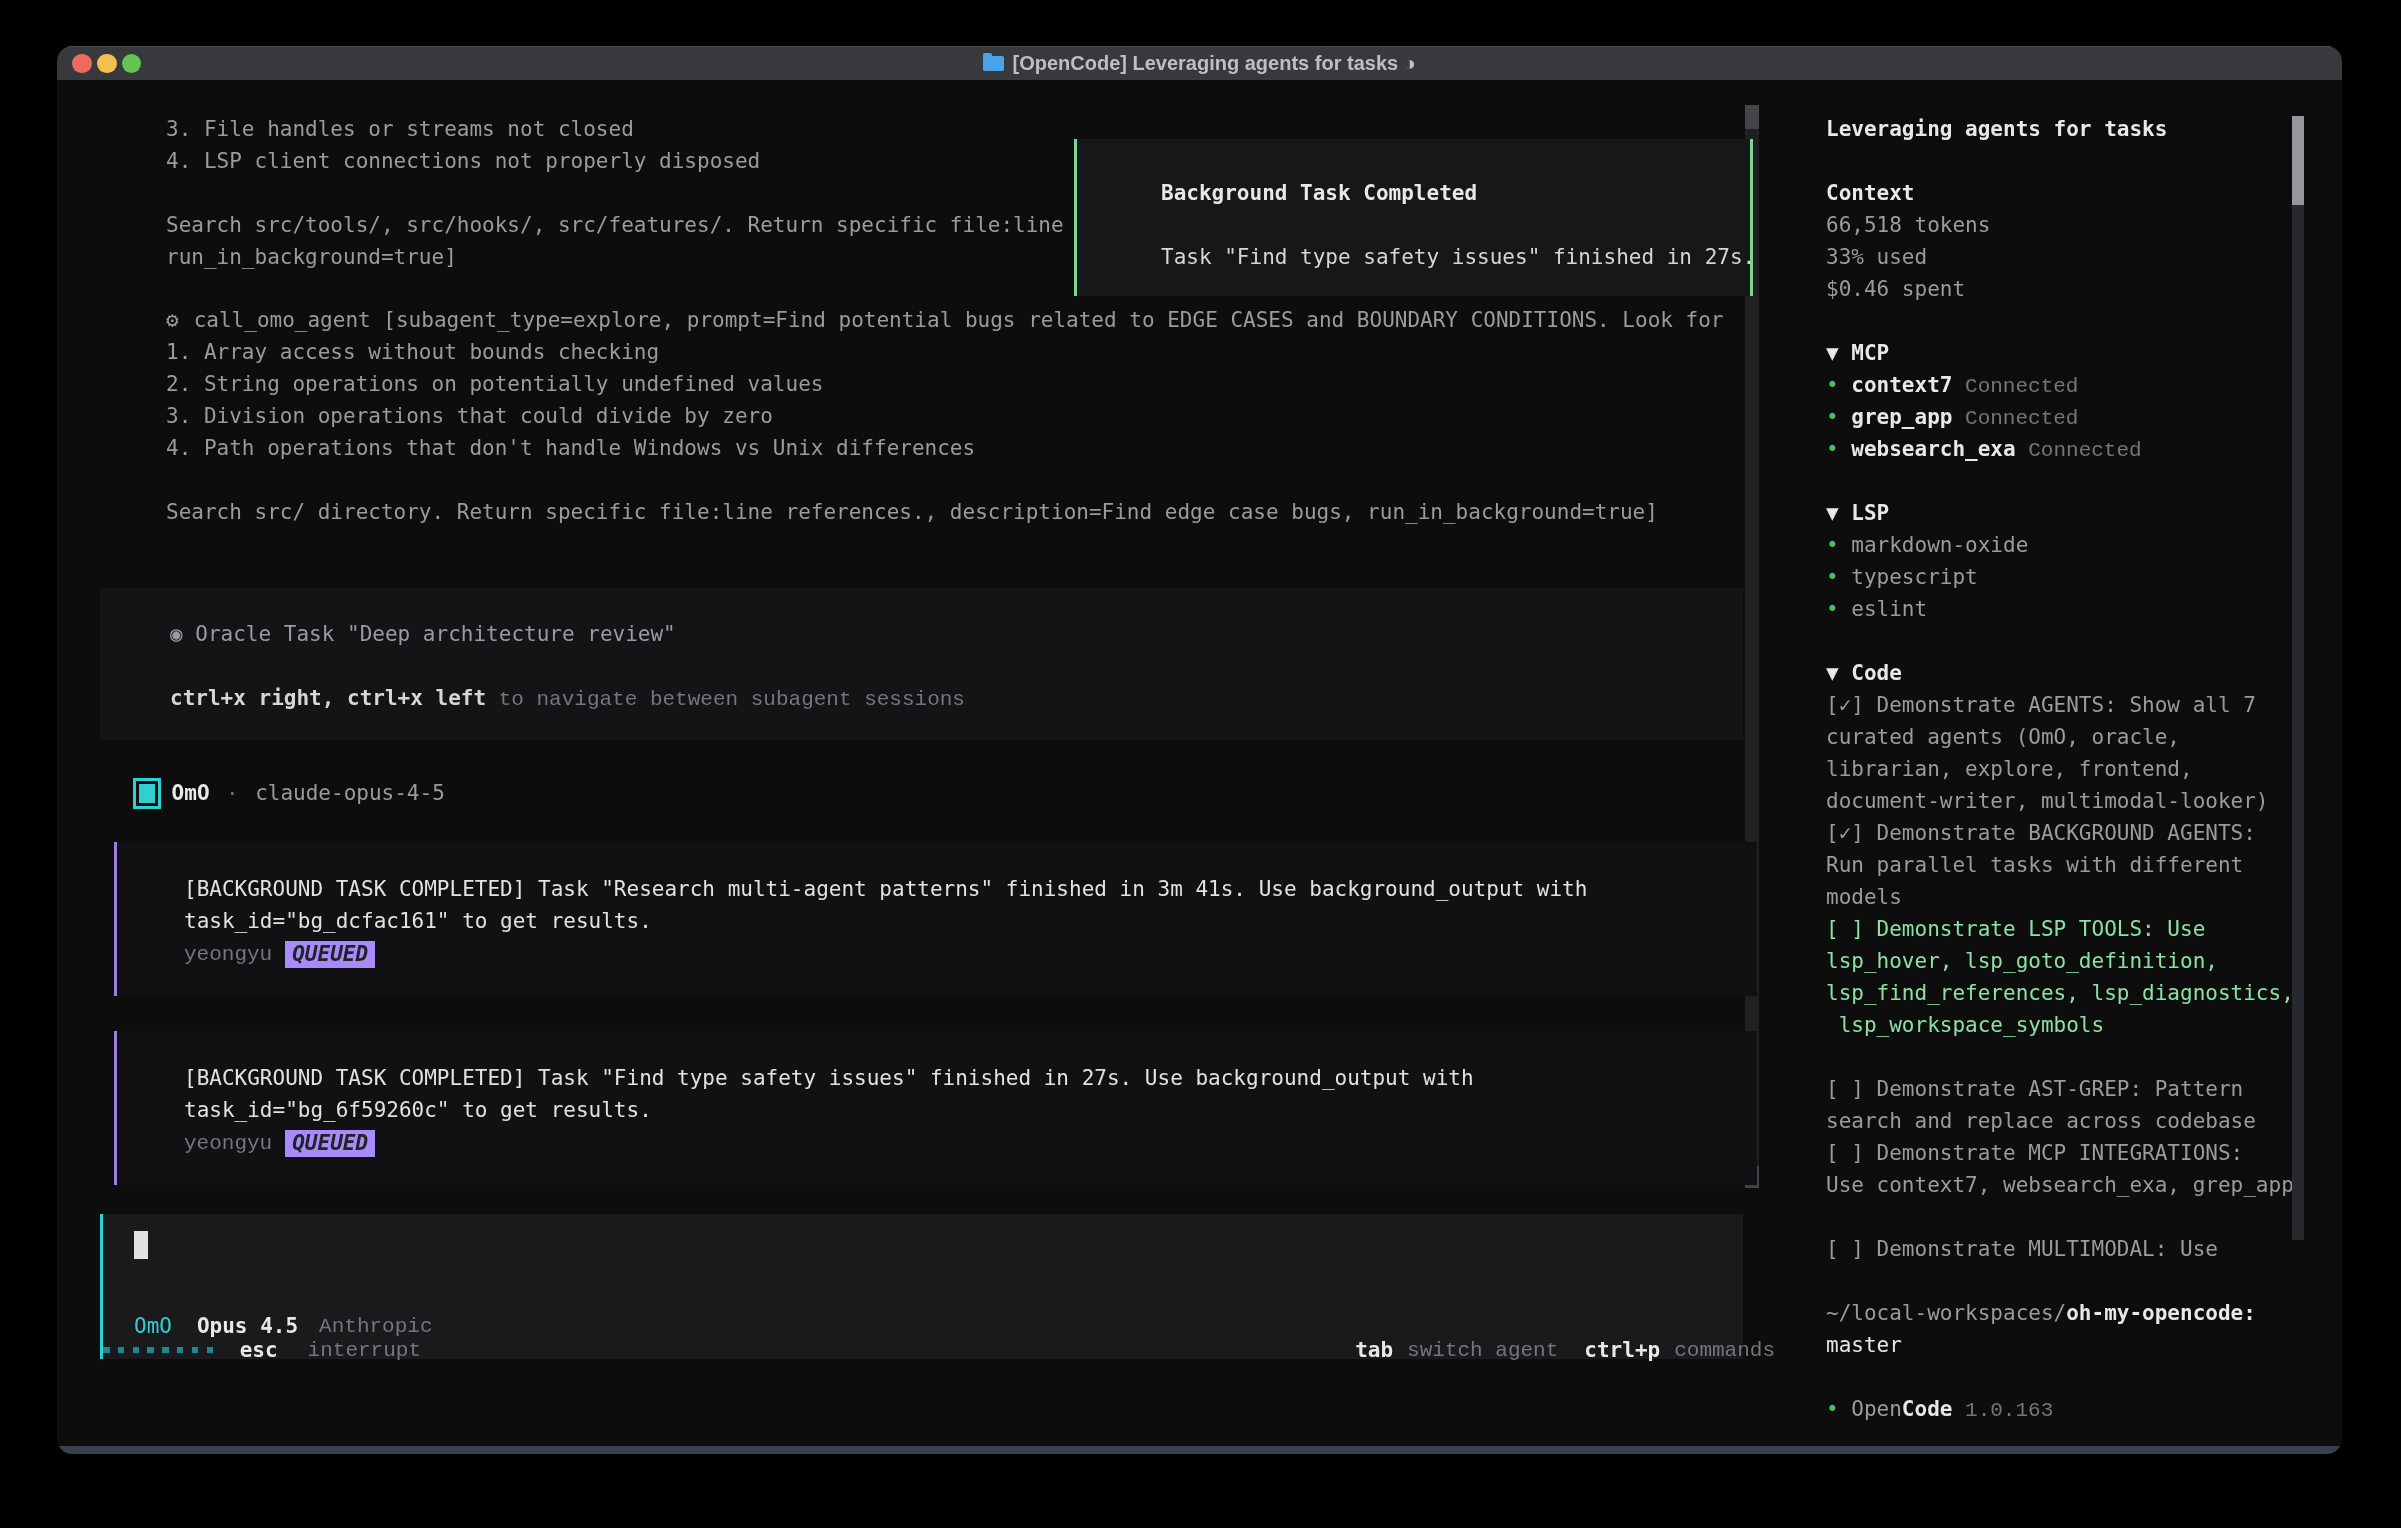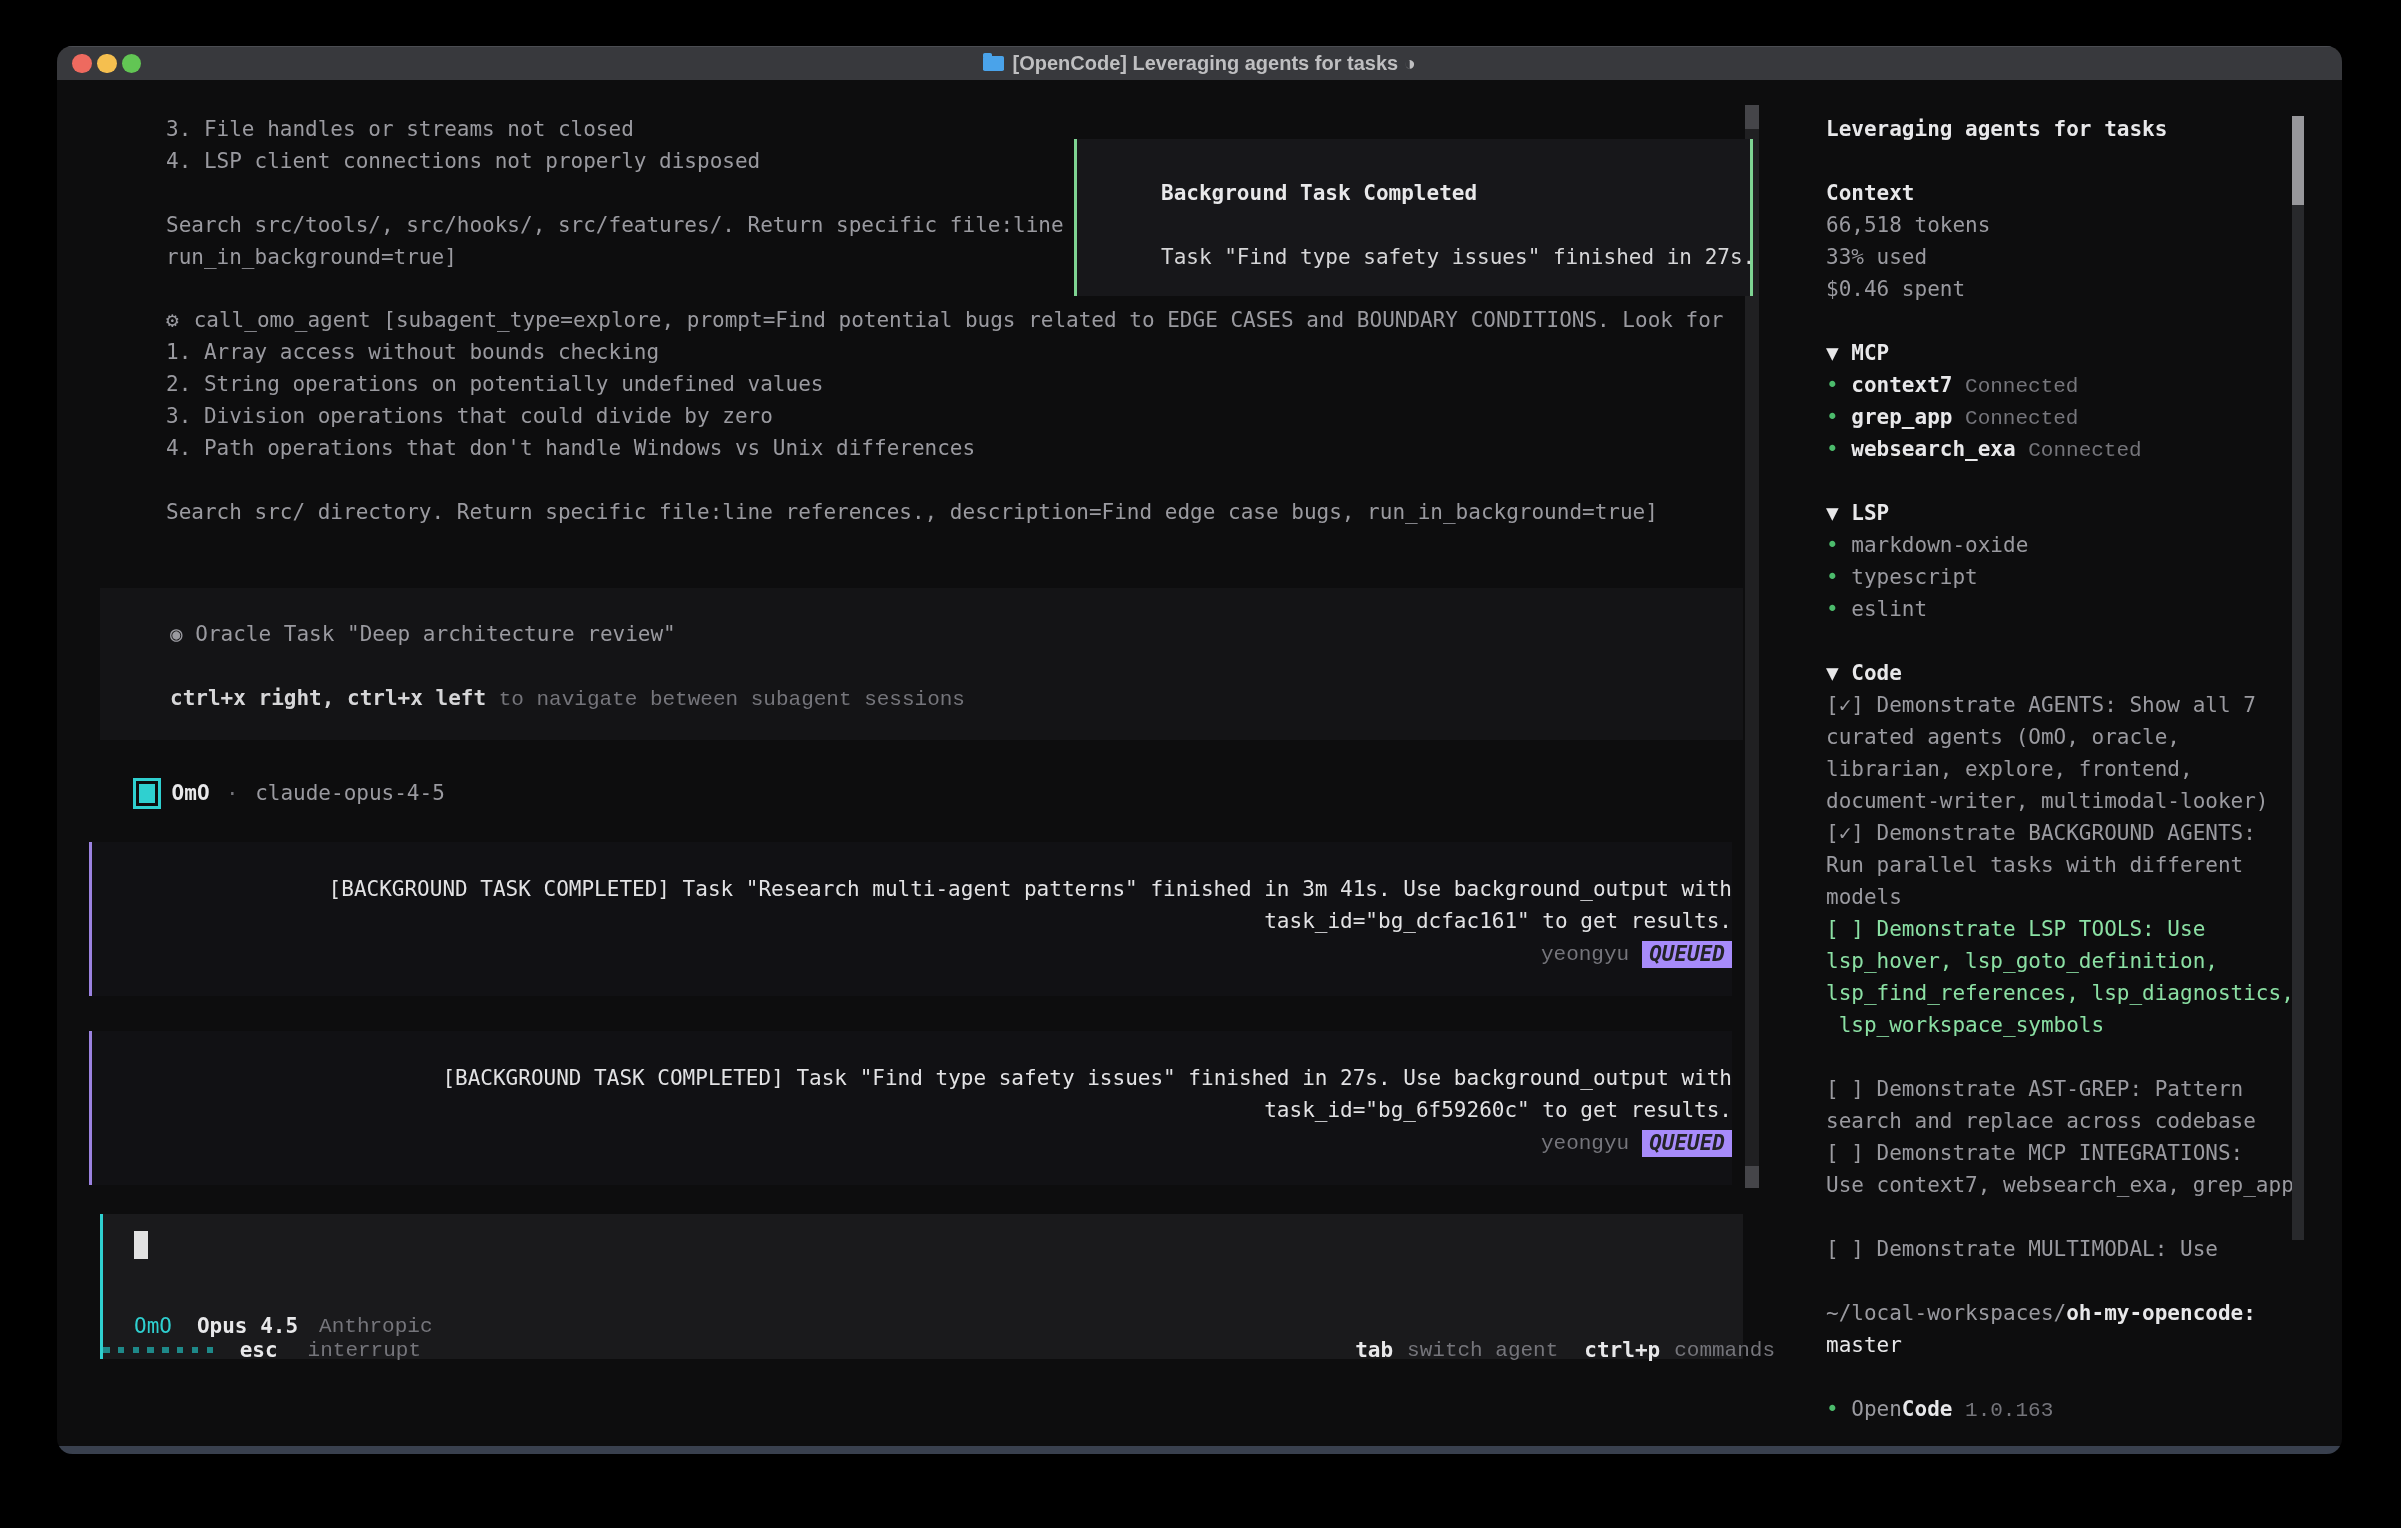--- a/index.html
+++ b/index.html
@@ -53,22 +53,22 @@
   .oracle{top:542px;height:152px;padding:30px 0 0 34px;color:var(--text-mid);}
   .oracle .keys{color:#d6d6d8;font-weight:bold;}
 
   .agent-header{position:absolute;left:76px;top:731px;height:32px;display:flex;align-items:center;font-size:21px;}
   .agent-icon{position:relative;display:inline-block;width:28px;height:31px;border:3.5px solid var(--cyan);}
   .agent-icon-fill{position:absolute;inset:3px;background:var(--cyan);}
   .agent-header .name{margin-left:10.6px;}
   .agent-header .sep{margin-left:16.5px;}
   .agent-header .model{margin-left:16.5px;}
 
-  .msgbox{position:absolute;left:32px;width:1643px;height:154px;background:var(--bg-msg);
-          border-left:3px solid var(--purple);padding:31px 0 0 31px;text-align:right;}
+  .msgbox{position:absolute;left:57px;width:1643px;height:154px;background:var(--bg-msg);
+          border-left:3px solid var(--purple);padding:31px 0 0 31px;}
   .msgbox.m1{top:796px;} .msgbox.m2{top:985px;}
   .msgbox .msg{color:#e2e2e4;}
   .badge{display:inline-block;line-height:27px;height:27px;background:var(--badge-bg);color:var(--badge-text);
          font-weight:bold;padding:0 7px;margin-left:13px;vertical-align:middle;font-style:italic;}
 
   .inputpanel{position:absolute;left:43px;top:1168px;width:1643px;height:145px;background:var(--bg-input);
               border-left:3px solid var(--cyan);}
   .cursor{position:absolute;left:31px;top:17px;width:13.6px;height:28px;background:#e2e2e2;}
   .input-meta{position:absolute;left:31px;top:96px;height:32px;display:flex;align-items:center;white-space:pre;font-size:21px;}
   .input-meta .agent{color:var(--cyan);}

